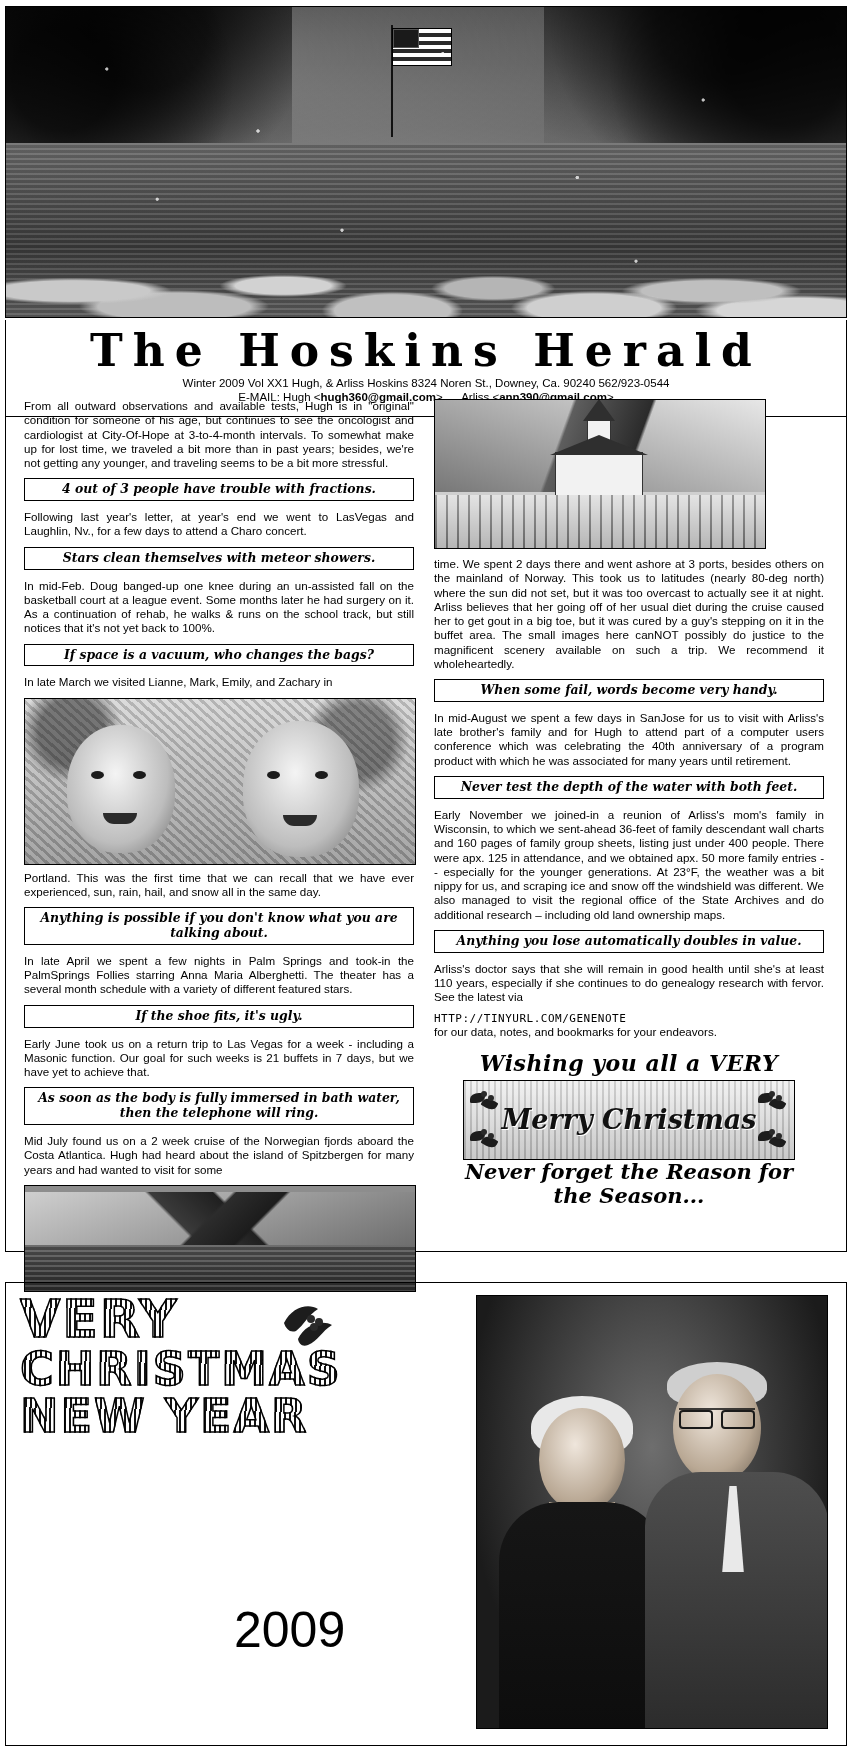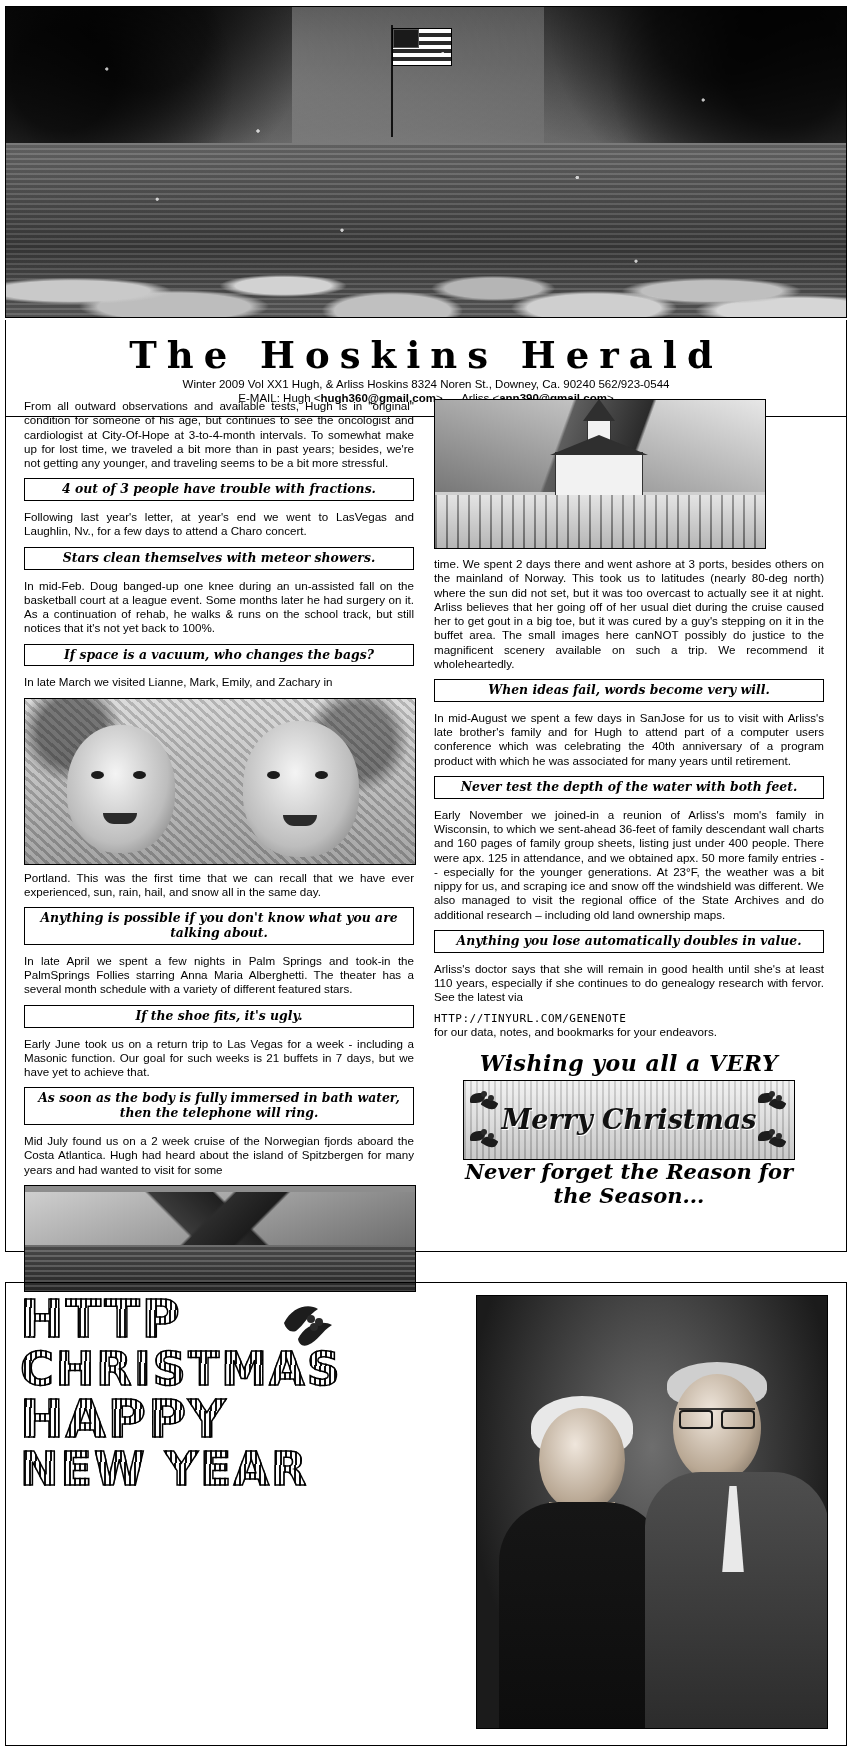--- a/index.html
+++ b/index.html
@@ -51,22 +51,22 @@
   .flagpole{position:absolute;left:385px;top:18px;width:2px;height:112px;background:#111;}
   .flag{position:absolute;left:387px;top:22px;width:58px;height:36px;
     background:
       linear-gradient(180deg,#fff 0 11%,#2a2a2a 11% 22%,#fff 22% 33%,#2a2a2a 33% 44%,#fff 44% 55%,#2a2a2a 55% 66%,#fff 66% 77%,#2a2a2a 77% 88%,#fff 88% 100%);
     box-shadow:0 0 0 1px #000;}
   .flag:before{content:"";position:absolute;left:0;top:0;width:26px;height:19px;background:#1a1a1a;
     box-shadow:inset 0 0 0 1px #555;}
 
   
   .masthead{position:absolute;left:5px;top:320px;width:840px;height:96px;border:1px solid #000;border-top:none;}
-  .hh-title{text-align:center;font-family:"DejaVu Serif",serif;font-weight:bold;font-size:37px;letter-spacing:10px;
-    margin-top:16px;line-height:1.05;}
+  .hh-title{text-align:center;font-family:"DejaVu Serif",serif;font-weight:bold;font-size:44px;letter-spacing:10px;
+    margin-top:8px;line-height:1.05;}
   .hh-sub{text-align:center;font-size:11.5px;margin-top:3px;}
   .hh-mail{text-align:center;font-family:Liberation Sans, sans-serif;font-size:11.5px;margin-top:2px;}
   .hh-mail b{font-weight:bold;}
 
   
   .body-box{position:absolute;left:5px;top:391px;width:840px;height:860px;border:1px solid #000;border-top:none;}
   .col{position:absolute;top:8px;width:390px;}
   .col-l{left:18px;}
   .col-r{left:428px;}
   p.para{font-size:11.6px;line-height:1.23;text-align:justify;margin:0 0 8px 0;}
@@ -230,21 +230,21 @@
 
     <div class="col col-r">
       <div class="church">
         <div class="mtn"></div>
         <div class="tower"></div>
         <div class="bldg"></div>
         <div class="ground"></div>
       </div>
 
       <p class="para">time. We spent 2 days there and went ashore at 3 ports, besides others on the mainland of Norway. This took us to latitudes (nearly 80-deg north) where the sun did not set, but it was too overcast to actually see it at night. Arliss believes that her going off of her usual diet during the cruise caused her to get gout in a big toe, but it was cured by a guy's stepping on it in the buffet area. The small images here canNOT possibly do justice to the magnificent scenery available on such a trip.  We  recommend  it wholeheartedly.</p>
-      <div class="banner">When ideas fail, words become very will.</div>
+      <div class="banner">When some fail, words become very handy.</div>
       <p class="para">In mid-August we spent a few days in SanJose for us to visit with Arliss's late brother's family and for Hugh to attend part of a computer users conference which was celebrating the 40th anniversary of a program product with which he was associated for many years until retirement.</p>
       <div class="banner">Never test the depth of the water with both feet.</div>
       <p class="para">Early November we joined-in a reunion of Arliss's mom's family in Wisconsin, to which we sent-ahead 36-feet of family descendant wall charts and 160 pages of family group sheets, listing just under 400 people. There were apx. 125 in attendance, and we obtained apx. 50 more family entries -- especially for the younger generations. At 23°F, the weather was a bit nippy for us, and scraping ice and snow off the windshield was different. We also managed to visit the regional office  of  the  State  Archives  and  do  additional  research – including old land ownership maps.</p>
       <div class="banner">Anything you lose automatically doubles in value.</div>
       <p class="para">Arliss's doctor says that she will remain in good health until she's at least 110 years, especially if she continues to do genealogy research with fervor.  See the latest via</p>
       <span class="mono">HTTP://TINYURL.COM/GENENOTE</span>
       <p class="para">for our data, notes, and bookmarks for your endeavors.</p>
 
       <div class="wish">Wishing you all a VERY</div>
 
@@ -277,36 +277,36 @@
         <div class="xmas-txt">Merry Christmas</div>
       </div>
 
       <div class="reason">Never forget the Reason for</div>
       <div class="reason" style="margin-top:0">the Season...</div>
     </div>
   </div>
 
   <div class="bottom">
     <div class="merrywords">
-      <div class="mword">HTTP</div>
+      <div class="mword">VERY</div>
       <div class="mword" style="font-size:46px">CHRISTMAS</div>
-      <div class="mword">HAPPY</div>
       <div class="mword" style="font-size:46px">NEW YEAR</div>
     </div>
 
     <div class="holly-big">
       <svg width="60" height="54" viewBox="0 0 60 54">
         <path d="M6,26 C14,10 30,6 40,12 C30,18 26,28 18,34 C12,36 8,32 6,26 Z" fill="#1d1d1d"></path>
         <path d="M20,42 C26,28 44,22 54,28 C44,34 40,44 30,48 C24,50 21,47 20,42 Z" fill="#1d1d1d"></path>
         <circle cx="33" cy="22" r="4" fill="#2a2a2a"></circle>
         <circle cx="41" cy="25" r="4" fill="#2a2a2a"></circle>
         <circle cx="36" cy="30" r="4" fill="#2a2a2a"></circle>
       </svg>
     </div>
 
+    <div class="year">2009</div>
 
     <div class="couple">
       <div class="bg2"></div>
       <div class="hair w"></div>
       <div class="head w"></div>
       <div class="neck-w"></div>
       <div class="torso w"></div>
       <div class="hair m"></div>
       <div class="head m"></div>
       <div class="torso m"></div>

